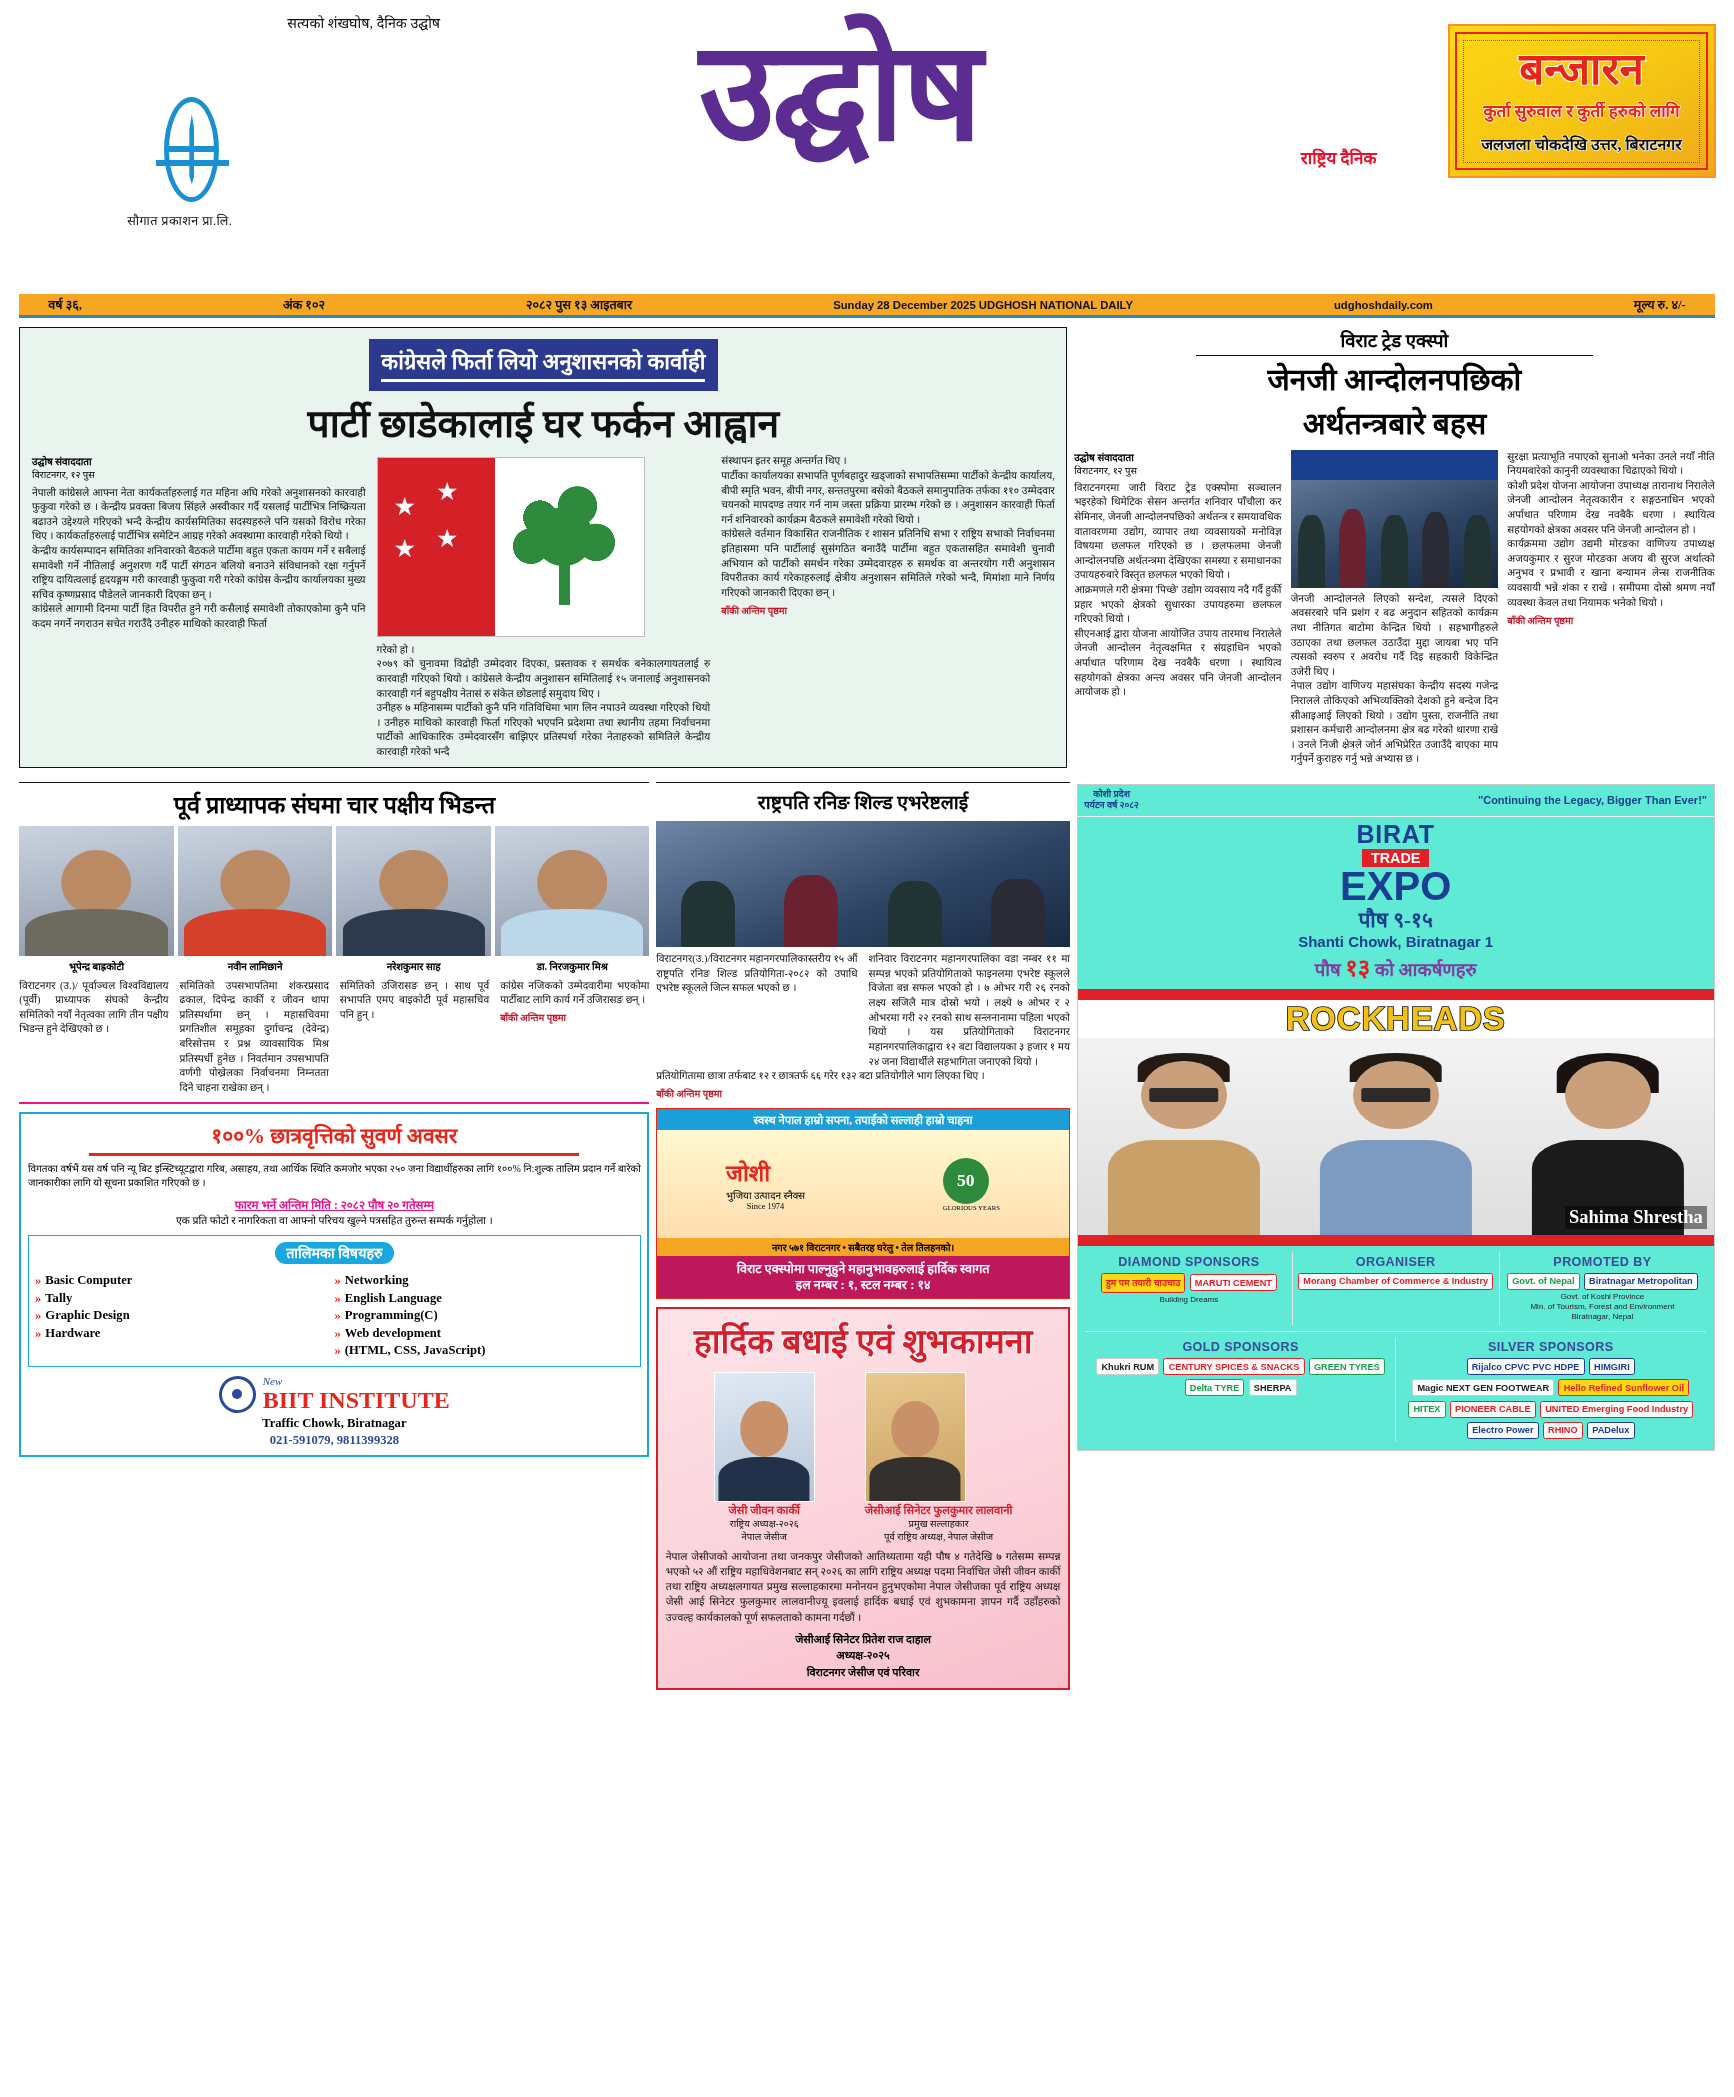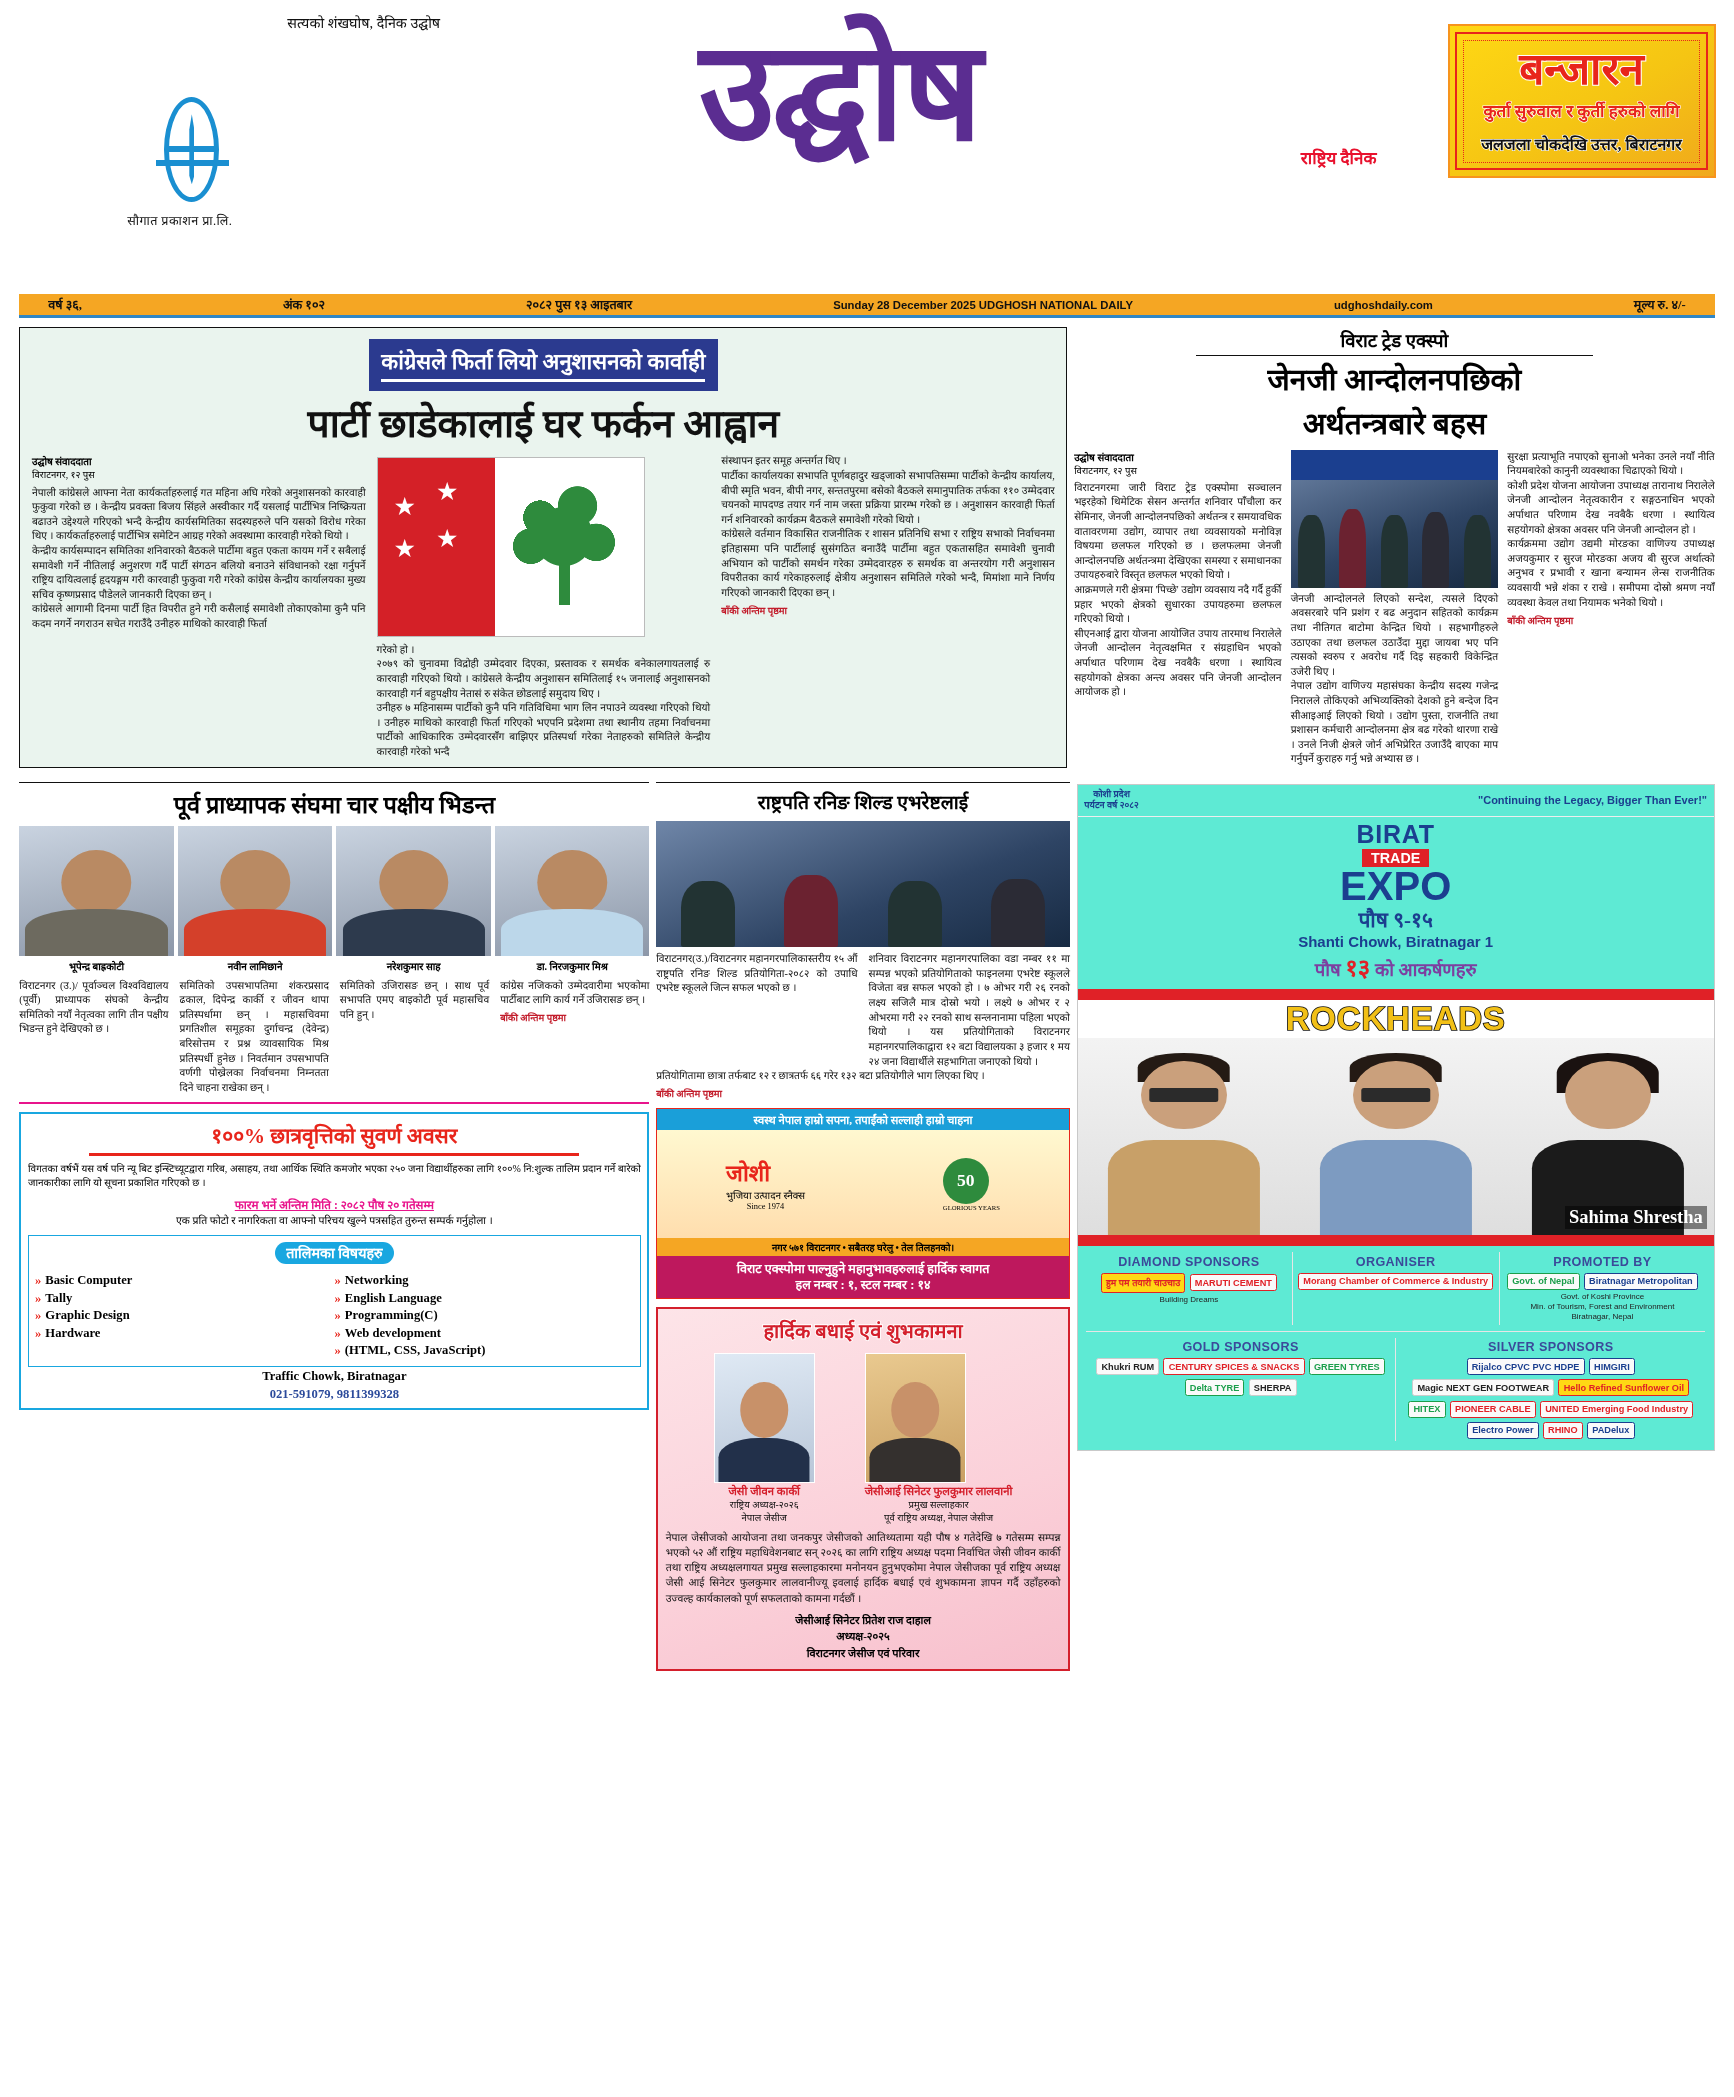--- a/index.html
+++ b/index.html
@@ -126,21 +126,21 @@
   .josi-logo{ font-size:22.7px; color:#e8251b; font-weight:700;}
   .josi-50{ width:46px;height:46px;border-radius:50%;background:#2e8b3d;color:#fff;display:flex;align-items:center;justify-content:center;font-size:17.6px;font-weight:700;}
   .josi-bot{ background:#f5a623; font-size:9.6px; text-align:center; padding:2.5px 0; font-weight:700;}
   .josi-blue{ background:#be185d; color:#fff; text-align:center; font-size:12.6px; font-weight:700; padding:4.2px 1.7px; line-height:1.3;}
 
   .badhai {
     border:2.1px solid #d41f2c; background:
        linear-gradient(160deg,#fde4e8,#fbd0d9 60%,#f7bfcc);
     padding: 7.6px; margin-top:8.4px; text-align:center;
   }
-  .badhai-title{ font-size:20px; font-weight:700; color:#d41f2c; -webkit-text-stroke:1.7px #fff; paint-order: stroke fill;}
+  .badhai-title{ font-size:34px; font-weight:700; color:#d41f2c; -webkit-text-stroke:1.7px #fff; paint-order: stroke fill;}
   .badhai-photos{ display:flex; justify-content:center; gap:50px; margin:9.2px 0 4.2px;}
   .bphoto{ width:101px; height:130px; background:linear-gradient(170deg,#dfe9f4,#b8c6d8); border:1.3px solid #fff; position:relative; overflow:hidden;}
   .bphoto .h{position:absolute;left:50%;top:22%;transform:translateX(-50%);width:48%;height:44%;border-radius:50%;background:#c89169;}
   .bphoto .b{position:absolute;left:50%;bottom:0;transform:translateX(-50%);width:92%;height:34%;background:#22304a;border-radius:44% 44% 0 0;}
   .bphoto.b2 .b{background:#34302e;} .bphoto.b2{background:linear-gradient(170deg,#e9c98f,#c9a063);}
   .bname{ font-size:11.3px; font-weight:700; color:#d41f2c; }
   .brole{ font-size:9.6px; color:#111; }
   .badhai-body{ font-size:10.5px; line-height:1.45; text-align:justify; margin-top:5.9px; color:#111;}
   .badhai-sign{ font-size:11px; font-weight:700; margin-top:5.9px; line-height:1.5;}
 
@@ -396,20 +396,30 @@
             </ul>
             <ul>
               <li>Networking</li>
               <li>English Language</li>
               <li>Programming(C)</li>
               <li>Web development</li>
               <li style="list-style:none;">(HTML, CSS, JavaScript)</li>
             </ul>
           </div>
         </div>
+        <div class="biit-brand">
+          <div class="biit-mark">
+              <div class="e"></div>
+              <div class="d"></div>
+            </div>
+          <div>
+            <div style="font-size:11px;font-style:italic;color:#2b4a9b;">New</div>
+            <div class="biit-name">BIIT INSTITUTE</div>
+          </div>
+        </div>
         <div class="biit-addr">Traffic Chowk, Biratnagar</div>
         <div class="biit-phone">021-591079, 9811399328</div>
       </div>
     </div>
 
     <div class="mid-right">
       <div class="blackline"></div>
       <div class="mid-head" style="font-size:19.3px;">राष्ट्रपति रनिङ शिल्ड एभरेष्टलाई</div>
       <div class="photo" style="height:126px;">
         <div class="figs">

